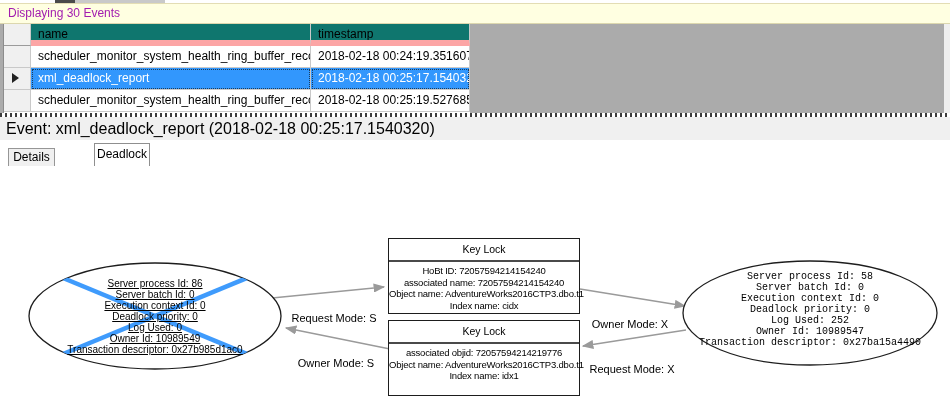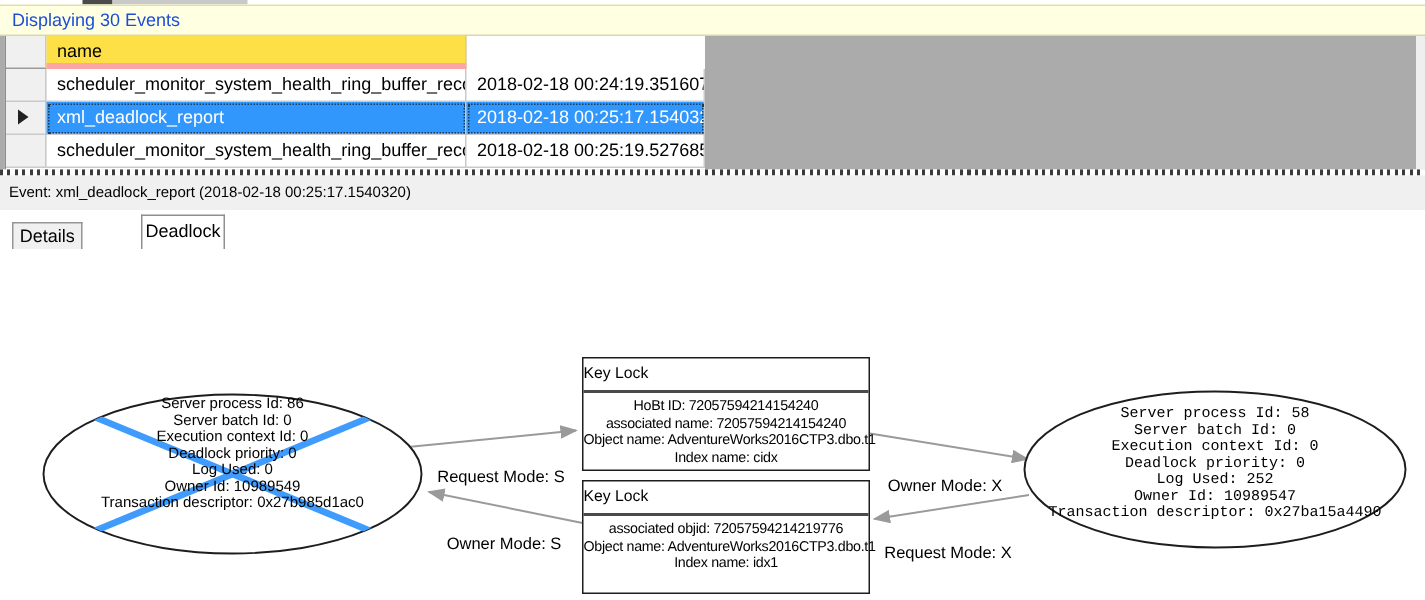--- a/index.html
+++ b/index.html
@@ -7,60 +7,60 @@
   #screen{position:relative;width:950px;height:400px;background:#ffffff;overflow:hidden;}
 
   
   .top-sliver{position:absolute;left:0;top:0;width:950px;height:3px;background:#fff;}
   .top-sliver .dark{position:absolute;left:55px;top:0;width:20px;height:3px;background:#4a4a4a;}
   .top-sliver .lite{position:absolute;left:75px;top:0;width:90px;height:3px;background:#c9c9c9;}
 
   
   .info-bar{position:absolute;left:0;top:3px;width:950px;height:21px;background:#ffffe1;
     border-top:1px solid #e3ddb4;border-bottom:1px solid #dcd7ae;box-sizing:border-box;
-    font-size:12px;color:#1d4ed8;line-height:19px;padding-left:8px;}
+    font-size:12px;color:#a21caf;line-height:19px;padding-left:8px;}
 
   
   .grid-zone{position:absolute;left:0;top:24px;width:950px;height:89px;background:#ababab;}
   .grid-zone .right-sliver{position:absolute;right:0;top:0;width:6px;height:89px;background:#efefef;}
 
   .grid{position:absolute;left:3px;top:0;width:467px;height:89px;background:#fff;border-left:1px solid #8c8c8c;box-sizing:border-box;font-size:12px;color:#000;}
   .g-row{position:absolute;left:0;width:466px;height:22px;}
   .g-rowhdr{position:absolute;left:0;top:0;width:27px;height:22px;background:#f0f0f0;border-right:1px solid #c9c9c9;border-bottom:1px solid #c9c9c9;box-sizing:border-box;}
   .g-cell{position:absolute;top:0;height:22px;line-height:21px;padding-left:7px;box-sizing:border-box;border-right:1px solid #c9c9c9;border-bottom:1px solid #c9c9c9;white-space:nowrap;overflow:hidden;}
   .g-cell.name{left:27px;width:280px;}
   .g-cell.ts{left:307px;width:159px;}
-  .g-row.header .g-cell{background:#fde047;border-bottom:4px solid #fca5a5;}
+  .g-row.header .g-cell{background:#0f766e;border-bottom:6px solid #fca5a5;}
   .g-row.header .g-rowhdr{border-bottom:1px solid #9b9b9b;}
   .g-row.selected .g-cell{background:#3297fd;color:#fff;outline:1px dotted #1b3d5c;outline-offset:-2px;}
   .tri{position:absolute;left:8px;top:5px;width:0;height:0;border-left:7px solid #222;border-top:5px solid transparent;border-bottom:5px solid transparent;}
 
   
   .squiggle{position:absolute;left:0;top:113px;width:950px;height:4px;
     background:repeating-linear-gradient(90deg,#3c3c3c 0 2px,#ffffff 2px 5px);}
 
   
   .event-bar{position:absolute;left:0;top:117px;width:950px;height:23px;background:#f0f0f0;
-    font-size:10px;color:#000;line-height:23px;padding-left:6px;box-sizing:border-box;}
+    font-size:16px;color:#000;line-height:23px;padding-left:6px;box-sizing:border-box;}
 
   
   .tab-zone{position:absolute;left:0;top:140px;width:866px;height:26px;background:#fff;}
   .tab{position:absolute;box-sizing:border-box;font-size:12px;text-align:center;color:#000;}
   .tab.inactive{left:8px;top:8px;width:47px;height:18px;background:#f0f0f0;
     border:1px solid #969696;border-bottom:none;line-height:17px;}
   .tab.active{left:55px;top:3px;width:56px;height:23px;background:#fff;
     border:1px solid #8f8f8f;border-bottom:none;line-height:21px;z-index:2;margin-left:39px;}
 
   
   .canvas{position:absolute;left:0;top:166px;width:950px;height:234px;background:#fff;}
   svg.overlay{position:absolute;left:0;top:0;width:950px;height:400px;pointer-events:none;}
 
   .node-text{position:absolute;font-size:10px;line-height:11px;text-align:center;color:#000;}
   .lockbox{position:absolute;width:192px;height:76px;background:#fff;border:1px solid #1d1d1d;box-sizing:border-box;}
-  .lockbox .lb-title{height:21px;line-height:21px;font-size:10.5px;border-bottom:2px solid #4a4a4a;}
+  .lockbox .lb-title{height:21px;line-height:21px;text-align:center;font-size:10.5px;border-bottom:2px solid #4a4a4a;}
   .lockbox .lb-body{padding-top:3px;font-size:9.5px;line-height:11.5px;text-align:center;letter-spacing:-0.2px;white-space:nowrap;}
 
   .edge-label{position:absolute;font-size:11px;color:#000;white-space:nowrap;transform:translate(-50%,-50%);margin-top:32px;}
 </style>
 </head>
 <body>
 
 <div id="screen">
 
   <div class="top-sliver">
@@ -72,20 +72,21 @@
     <span>Displaying 30 Events</span>
   </div>
 
   <div class="grid-zone">
     <div class="right-sliver"></div>
     <div class="grid">
 
       <div class="g-row header" style="top:0;">
         <div class="g-rowhdr"></div>
         <div class="g-cell name">name</div>
+        <div class="g-cell ts">timestamp</div>
       </div>
 
       <div class="g-row" style="top:22px;">
         <div class="g-rowhdr"></div>
         <div class="g-cell name">scheduler_monitor_system_health_ring_buffer_recorded</div>
         <div class="g-cell ts">2018-02-18 00:24:19.3516078</div>
       </div>
 
       <div class="g-row selected" style="top:44px;">
         <div class="g-rowhdr">
@@ -132,21 +133,21 @@
     <line x1="686" y1="330" x2="583" y2="346" stroke="#9a9a9a" stroke-width="1.3" marker-end="url(#arrow)"></line>
 
     <ellipse cx="155" cy="316" rx="126" ry="53" fill="#ffffff" stroke="#1d1d1d" stroke-width="1.3"></ellipse>
     <g clip-path="url(#clipL)">
       <line x1="34" y1="266" x2="276" y2="366" stroke="#3f9bfc" stroke-width="4.5"></line>
       <line x1="276" y1="266" x2="34" y2="366" stroke="#3f9bfc" stroke-width="4.5"></line>
     </g>
     <ellipse cx="810" cy="313" rx="127" ry="52" fill="#ffffff" stroke="#1d1d1d" stroke-width="1.3"></ellipse>
   </svg>
 
-  <div class="node-text" style="left:35px;top:264px;width:240px;">
+  <div class="node-text" style="left:35px;top:278px;width:240px;text-decoration:underline;">
     <div>Server process Id: 86</div>
     <div>Server batch Id: 0</div>
     <div>Execution context Id: 0</div>
     <div>Deadlock priority: 0</div>
     <div>Log Used: 0</div>
     <div>Owner Id: 10989549</div>
     <div>Transaction descriptor: 0x27b985d1ac0</div>
   </div>
 
   <div class="node-text" style="left:690px;top:271px;width:240px;font-family:Liberation Mono, monospace;">

